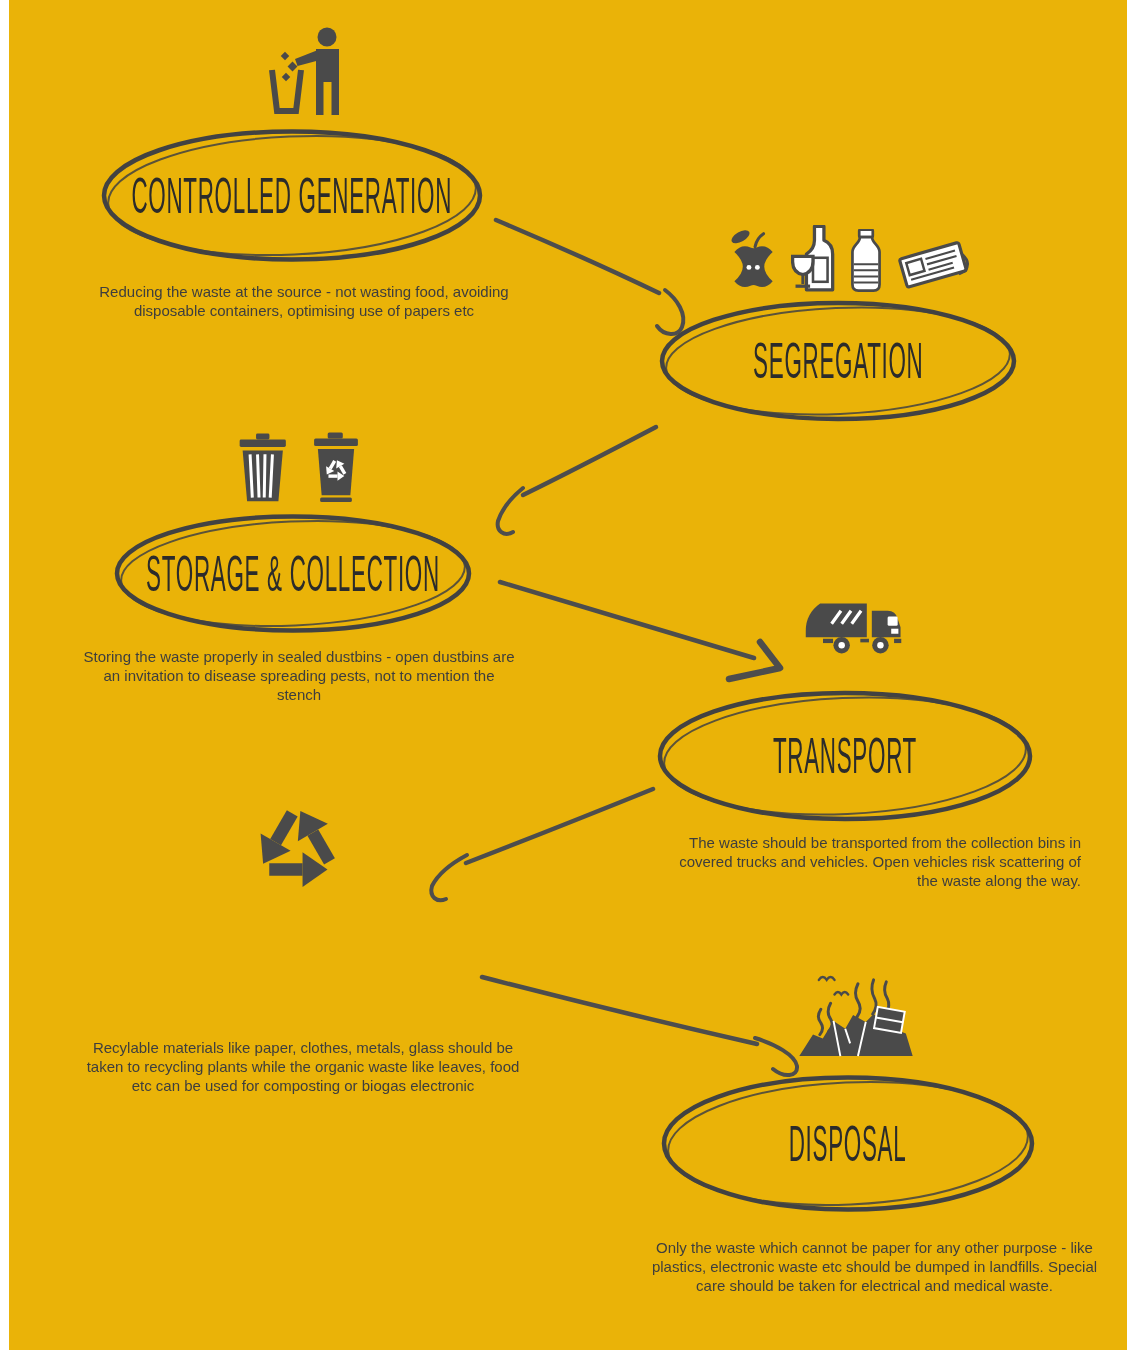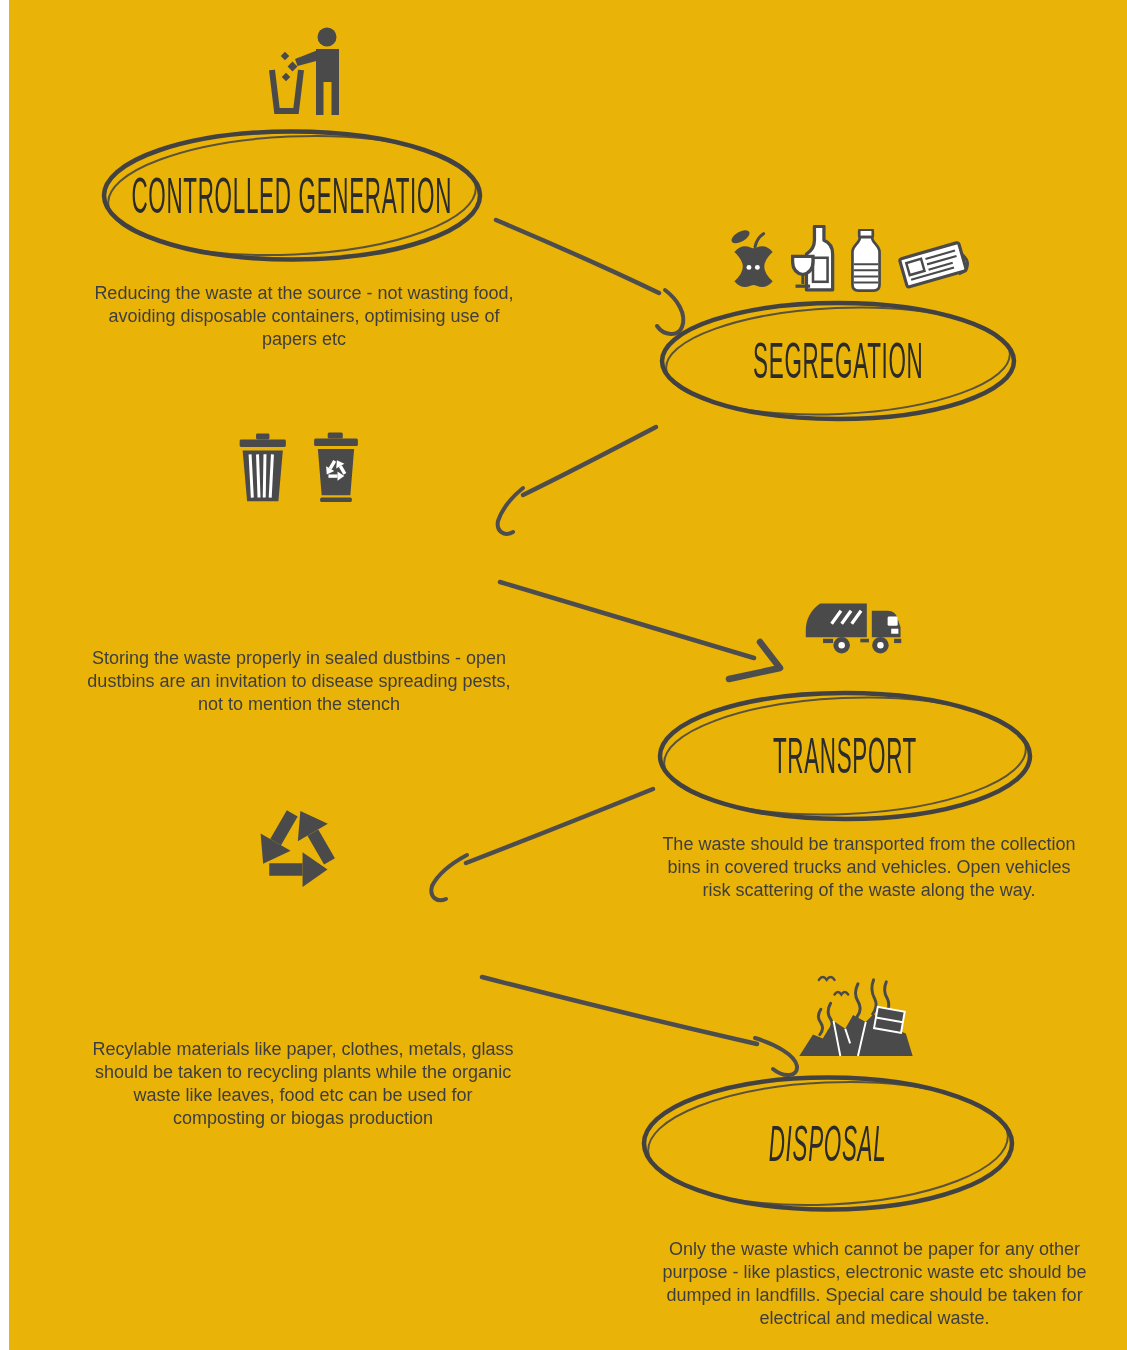--- a/index.html
+++ b/index.html
@@ -4,21 +4,21 @@
 <style>
   html,body{margin:0;padding:0;background:#ffffff;}
   .canvas{position:relative;width:1127px;height:1350px;background:#eab308;overflow:hidden;
           font-family:"Liberation Sans",sans-serif;margin-left:9px;}
   .connectors{position:absolute;left:0;top:0;width:1127px;height:1350px;pointer-events:none;}
   .node{position:absolute;}
   .node svg.bubble{position:absolute;left:0;top:0;width:100%;height:100%;}
   .titlebox{position:absolute;inset:0;display:flex;align-items:center;justify-content:center;}
   .title{font-size:33px;font-weight:400;color:#2b2b2b;letter-spacing:1px;white-space:nowrap;
          transform:scale(0.68,1.5);}
-  .desc{position:absolute;margin:0;font-size:18px;line-height:1.28;color:#3e3e3e;text-align:center;}
+  .desc{position:absolute;margin:0;font-size:15px;line-height:1.28;color:#3e3e3e;text-align:center;}
   .desc .b{font-weight:700;color:#333;}
   .iconbox{position:absolute;}
   .iconrow{position:absolute;display:flex;align-items:flex-end;gap:16px;}
   .ic{display:block;}
 </style>
 </head>
 <body>
 
 <div class="canvas">
 
@@ -134,20 +134,29 @@
             <path d="M4,28 L22,15.5 L4,3 Z"></path>
           </g>
         <g transform="rotate(240)">
             <path d="M-20,20 L4,20 L4,11 L-20,11 Z"></path>
             <path d="M4,28 L22,15.5 L4,3 Z"></path>
           </g>
       </g>
     </svg>
   </div>
 
+  <div class="node" style="left:101px;top:510px;width:366px;height:127px;">
+    <svg class="bubble" viewBox="0 0 366 127" fill="none" stroke="#424242">
+      <ellipse cx="183" cy="63.5" rx="176" ry="57" stroke-width="4.5"></ellipse>
+      <ellipse cx="183" cy="63.5" rx="172" ry="52" stroke-width="2" opacity="0.85" transform="rotate(-2.5 183 63.5)"></ellipse>
+    </svg>
+    <div class="titlebox">
+        <span class="title">STORAGE &amp; COLLECTION</span>
+      </div>
+  </div>
 
   <p class="desc" style="left:74px;top:647px;width:432px;">Storing the waste properly in sealed dustbins - open dustbins are an invitation to disease spreading pests, not to mention the stench</p>
 
   <div class="iconbox" style="left:788px;top:600px;">
     <svg class="ic" width="108" height="56" viewBox="8 12 150 78" fill="#4a4a4a">
       <path d="M40,17 h65 v47 h-85 v-9 q0,-24 20,-38 z"></path>
       <path d="M56,45 l13,-18 M70,45 l13,-18 M84,45 l13,-18" stroke="#fff" stroke-width="4.5" fill="none"></path>
       <path d="M112,27 h22 q11,0 14,11 l4,12 v14 h-40 z"></path>
       <rect x="134" y="35" width="14" height="13" rx="2" fill="#fff"></rect>
       <rect x="139" y="52" width="10" height="7" fill="#fff"></rect>
@@ -164,21 +173,21 @@
   <div class="node" style="left:644px;top:686px;width:384px;height:140px;">
     <svg class="bubble" viewBox="0 0 384 140" fill="none" stroke="#424242">
       <ellipse cx="192" cy="70" rx="185" ry="63" stroke-width="4.5"></ellipse>
       <ellipse cx="192" cy="70" rx="181" ry="58" stroke-width="2" opacity="0.85" transform="rotate(-2.5 192 70)"></ellipse>
     </svg>
     <div class="titlebox">
         <span class="title">TRANSPORT</span>
       </div>
   </div>
 
-  <p class="desc" style="left:648px;top:833px;width:424px;">The waste should be transported from the collection bins in covered trucks and vehicles. Open vehicles risk scattering of the waste along the way.</p>
+  <p class="desc" style="left:648px;top:833px;width:424px;text-align:right;">The waste should be transported from the collection bins in covered trucks and vehicles. Open vehicles risk scattering of the waste along the way.</p>
 
   <div class="iconbox" style="left:243px;top:806px;">
     <svg class="ic" width="90" height="88" viewBox="4 7 92 92" fill="#4a4a4a">
       <g transform="translate(50,51) scale(1.45)">
         <g>
             <path d="M-20,20 L4,20 L4,11 L-20,11 Z"></path>
             <path d="M4,28 L22,15.5 L4,3 Z"></path>
           </g>
         <g transform="rotate(120)">
             <path d="M-20,20 L4,20 L4,11 L-20,11 Z"></path>
@@ -186,21 +195,21 @@
           </g>
         <g transform="rotate(240)">
             <path d="M-20,20 L4,20 L4,11 L-20,11 Z"></path>
             <path d="M4,28 L22,15.5 L4,3 Z"></path>
           </g>
       </g>
     </svg>
   </div>
 
 
-  <p class="desc" style="left:76px;top:1038px;width:436px;">Recylable materials like paper, clothes, metals, glass should be taken to recycling plants while the organic waste like leaves, food etc can be used for composting or biogas production</p>
+  <p class="desc" style="left:76px;top:1038px;width:436px;">Recylable materials like paper, clothes, metals, glass should be taken to recycling plants while the organic waste like leaves, food etc can be used for composting or biogas electronic</p>
 
   <div class="iconbox" style="left:786px;top:974px;">
     <svg class="ic" width="122" height="86" viewBox="4 4 124 88" fill="#4a4a4a">
       <path d="M28,10 q4,-6 8,0 q4,-6 8,0" stroke="#4a4a4a" stroke-width="2.5" fill="none" stroke-linecap="round"></path>
       <path d="M44,25 q3.5,-5 7,0 q3.5,-5 7,0" stroke="#4a4a4a" stroke-width="2.5" fill="none" stroke-linecap="round"></path>
       <g stroke="#4a4a4a" stroke-width="3" fill="none" stroke-linecap="round">
         <path d="M30,40 q-5,8 0,14 q4,6 -1,12"></path>
         <path d="M40,34 q-5,9 0,16 q4,7 -2,13"></path>
         <path d="M68,14 q-5,10 0,18 q5,8 -1,16"></path>
         <path d="M84,10 q-4,10 1,19 q4,8 -2,16"></path>
@@ -208,21 +217,21 @@
       </g>
       <path d="M8,88 L22,66 L32,70 L43,52 L55,60 L63,46 L76,53 L84,45 L97,55 L107,61 L117,65 L124,88 Z"></path>
       <g transform="rotate(10 100 52)">
         <rect x="86" y="40" width="28" height="22" stroke="#fff" stroke-width="2"></rect>
         <path d="M86,51 h28" stroke="#fff" stroke-width="2"></path>
       </g>
       <path d="M43,52 L50,88 M76,53 L68,88 M55,60 L60,75" stroke="#fff" stroke-width="2" fill="none"></path>
     </svg>
   </div>
 
-  <div class="node" style="left:628px;top:1070px;width:382px;height:147px;font-style:italic;">
+  <div class="node" style="left:648px;top:1070px;width:382px;height:147px;">
     <svg class="bubble" viewBox="0 0 382 147" fill="none" stroke="#424242">
       <ellipse cx="191" cy="73.5" rx="184" ry="66" stroke-width="4.5"></ellipse>
       <ellipse cx="191" cy="73.5" rx="180" ry="61" stroke-width="2" opacity="0.85" transform="rotate(-2.5 191 73.5)"></ellipse>
     </svg>
     <div class="titlebox">
         <span class="title">DISPOSAL</span>
       </div>
   </div>
 
   <p class="desc" style="left:638px;top:1238px;width:455px;">Only the waste which cannot be paper for any other purpose - like plastics, electronic waste etc should be dumped in landfills. Special care should be taken for electrical and medical waste.</p>

